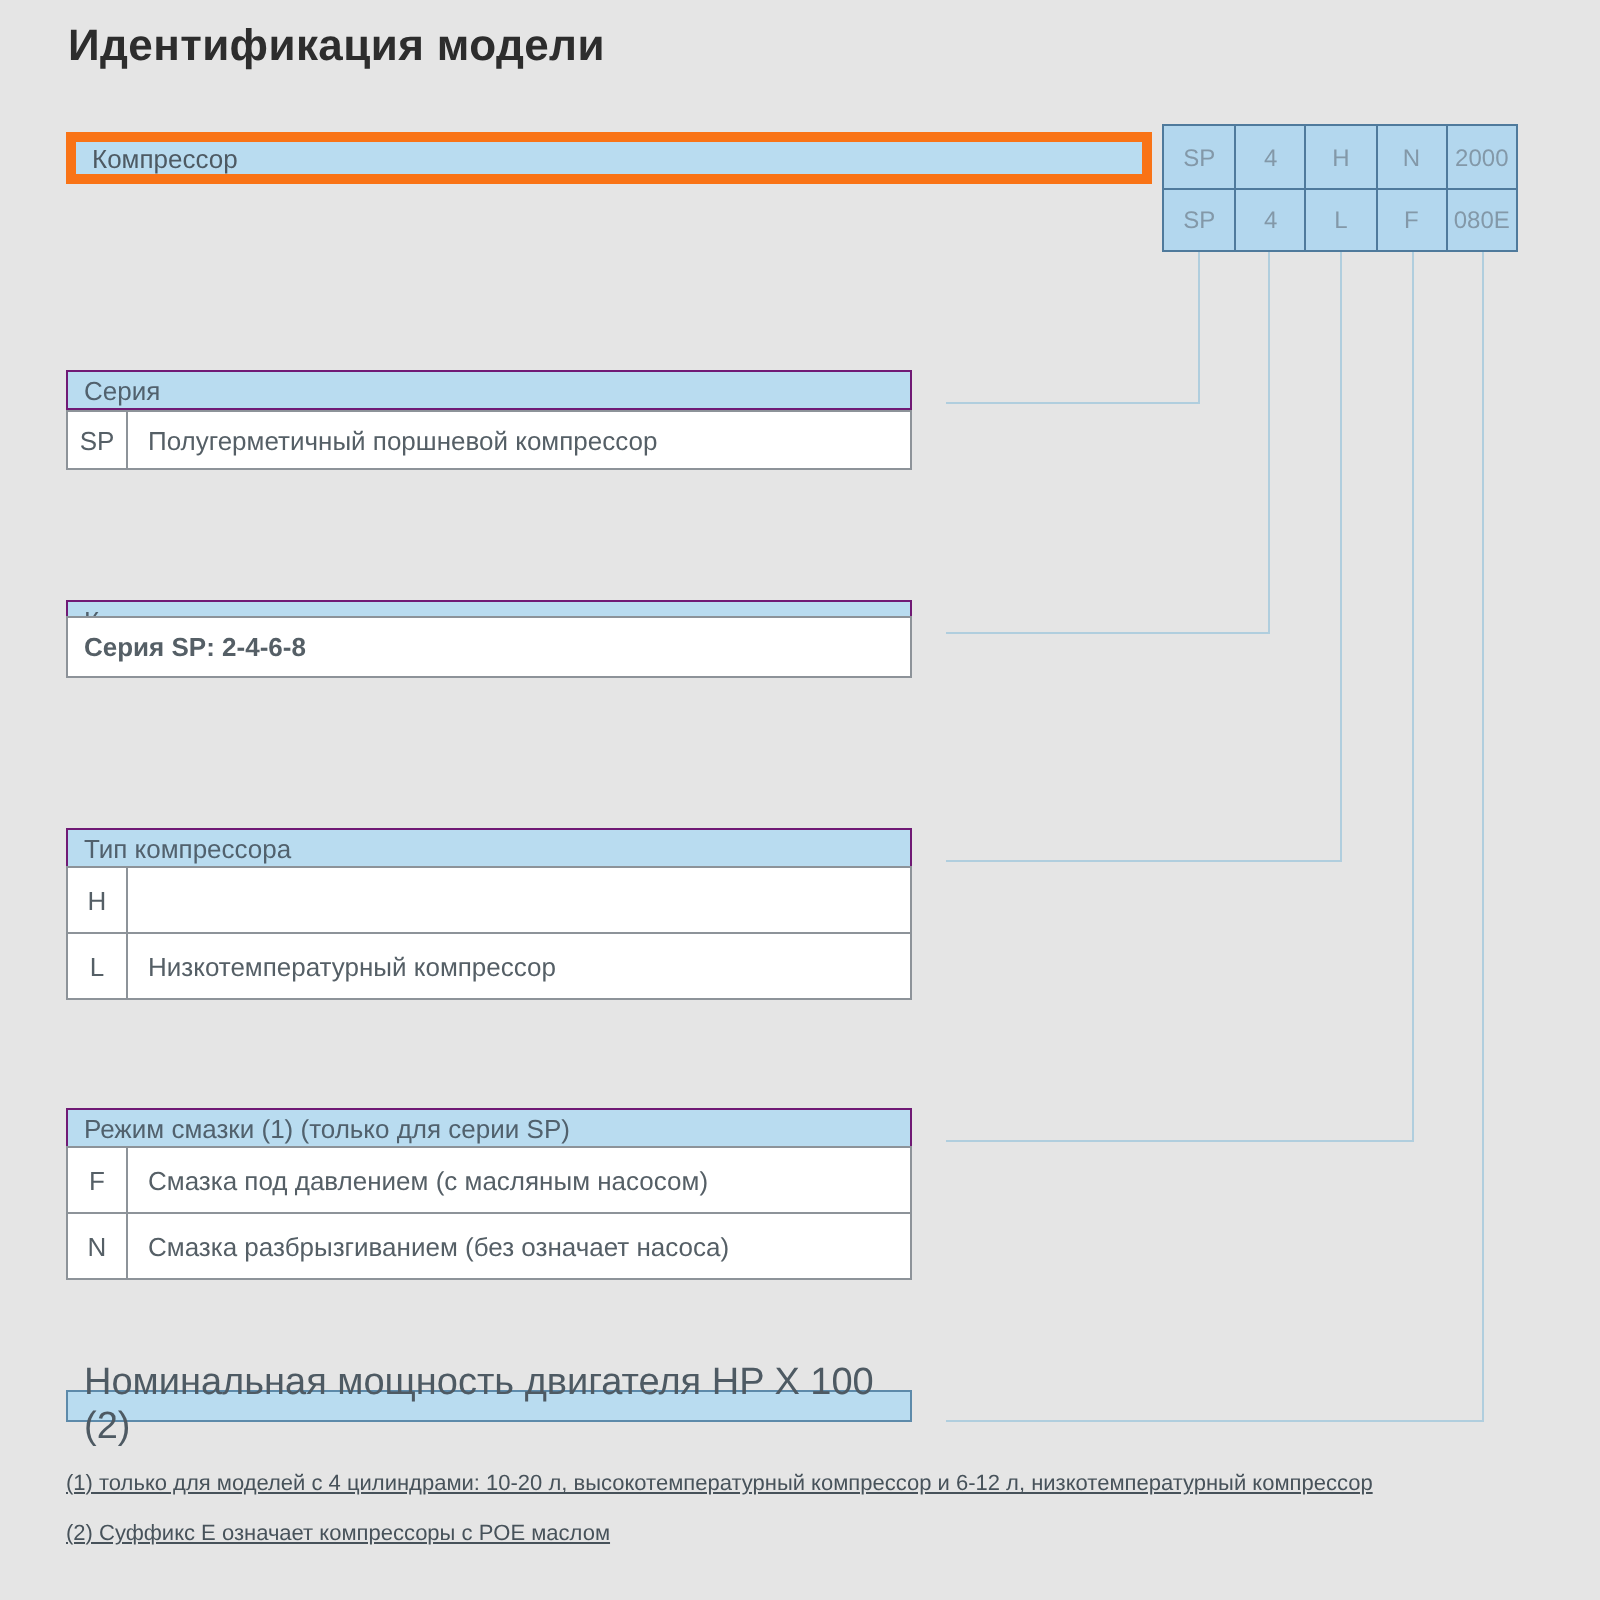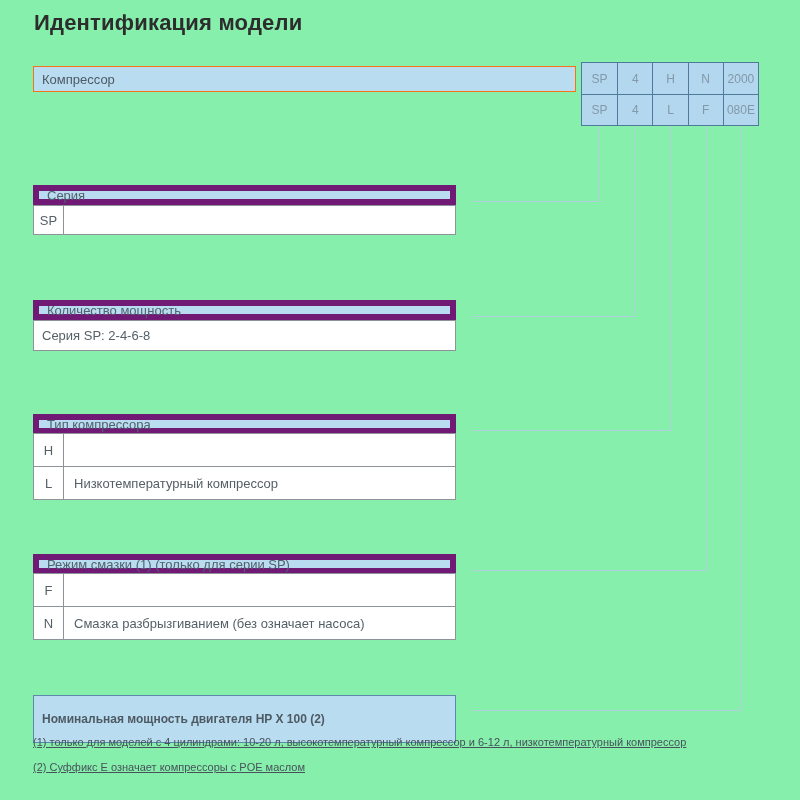--- a/index.html
+++ b/index.html
@@ -1,27 +1,27 @@
 <!DOCTYPE html>
 <html><head>
 <meta charset="utf-8">
 <style>
   html,body{margin:0;padding:0;background:#ffffff;}
   .canvas{
-    position:relative;width:800px;height:800px;background:#86efac;
+    position:relative;width:800px;height:800px;background:#e5e5e5;
     font-family:"Liberation Sans","DejaVu Sans",sans-serif;overflow:hidden;
   }
   .title{
     position:absolute;left:34px;top:10px;font-size:22px;font-weight:700;
     color:#2d2d2d;letter-spacing:.2px;
   }
   
   .comp-bar{
     position:absolute;left:33px;top:66px;width:543px;height:26px;
-    background:#b9dcf0;border:1px solid #f97316;box-sizing:border-box;
+    background:#b9dcf0;border:5px solid #f97316;box-sizing:border-box;
     display:flex;align-items:center;padding-left:8px;
     font-size:13px;color:#4e5a63;
   }
   
   .code-grid{
     position:absolute;left:581px;top:62px;width:178px;height:64px;
     display:grid;grid-template-columns:repeat(5,1fr);grid-template-rows:1fr 1fr;
     border:1px solid #4f7a9c;box-sizing:border-box;background:#b3d7ee;
   }
   .code-cell{
@@ -30,41 +30,41 @@
   }
   .code-cell.cl{border-left:1px solid #4f7a9c;}
   .code-cell.ct{border-top:1px solid #4f7a9c;}
   
   .vline,.hline{position:absolute;background:#b0cede;}
   .vline{width:1px;}
   .hline{height:1px;}
   
   .sec-header{
     position:absolute;left:33px;width:423px;height:20px;
-    background:#b9dcf0;border:6px solid #701a75;box-sizing:border-box;
+    background:#b9dcf0;border:1px solid #701a75;box-sizing:border-box;
     display:flex;align-items:center;padding-left:8px;
     font-size:13px;color:#51616d;
   }
   .sec-row{
     position:absolute;left:33px;width:423px;
     border:1px solid #8d9399;box-sizing:border-box;background:#ffffff;
     display:flex;align-items:stretch;font-size:13px;color:#555f66;
   }
   .sec-code{
     width:30px;flex:0 0 30px;border-right:1px solid #8d9399;box-sizing:border-box;
     display:flex;align-items:center;justify-content:center;color:#555f66;
   }
   .sec-desc{display:flex;align-items:center;padding-left:10px;}
   .sec-desc.full{padding-left:8px;}
   
   .power-bar{
-    position:absolute;left:33px;top:695px;width:423px;height:48px;
+    position:absolute;left:33px;top:695px;width:423px;height:16px;
     background:#b9dcf0;border:1px solid #5d8aaa;box-sizing:border-box;
     display:flex;align-items:center;padding-left:8px;
-    font-size:12px;color:#4e5a63;font-weight:bold;
+    font-size:19px;color:#4e5a63;
   }
   .footnote{
     position:absolute;left:33px;font-size:11px;color:#47525a;white-space:nowrap;text-decoration:underline;
   }
 </style>
 </head>
 <body>
 
 <div class="canvas">
 
@@ -98,39 +98,41 @@
 
   <div class="vline" style="left:706px;top:126px;height:445px;"></div>
   <div class="hline" style="left:473px;top:570px;width:234px;"></div>
 
   <div class="vline" style="left:741px;top:126px;height:585px;"></div>
   <div class="hline" style="left:473px;top:710px;width:269px;"></div>
 
   <div class="sec-header" style="top:185px;">Серия</div>
   <div class="sec-row" style="top:205px;height:30px;">
     <div class="sec-code">SP</div>
+    <div class="sec-desc">Полугерметичный поршневой компрессор</div>
   </div>
 
   <div class="sec-header" style="top:300px;">Количество мощность</div>
-  <div class="sec-row" style="top:320px;height:31px;">
+  <div class="sec-row" style="top:308px;height:31px;font-weight:bold;">
     <div class="sec-desc full">Серия SP: 2-4-6-8</div>
   </div>
 
   <div class="sec-header" style="top:414px;text-align:center;">Тип компрессора</div>
   <div class="sec-row" style="top:433px;height:34px;">
     <div class="sec-code">H</div>
   </div>
   <div class="sec-row" style="top:466px;height:34px;">
     <div class="sec-code">L</div>
     <div class="sec-desc">Низкотемпературный компрессор</div>
   </div>
 
   <div class="sec-header" style="top:554px;">Режим смазки (1) (только для серии SP)</div>
   <div class="sec-row" style="top:573px;height:34px;">
     <div class="sec-code">F</div>
+    <div class="sec-desc">Смазка под давлением (с масляным насосом)</div>
   </div>
   <div class="sec-row" style="top:606px;height:34px;">
     <div class="sec-code">N</div>
     <div class="sec-desc">Смазка разбрызгиванием (без означает насоса)</div>
   </div>
 
   <div class="power-bar">
     <span>Номинальная мощность двигателя HP X 100 (2)</span>
   </div>
 

